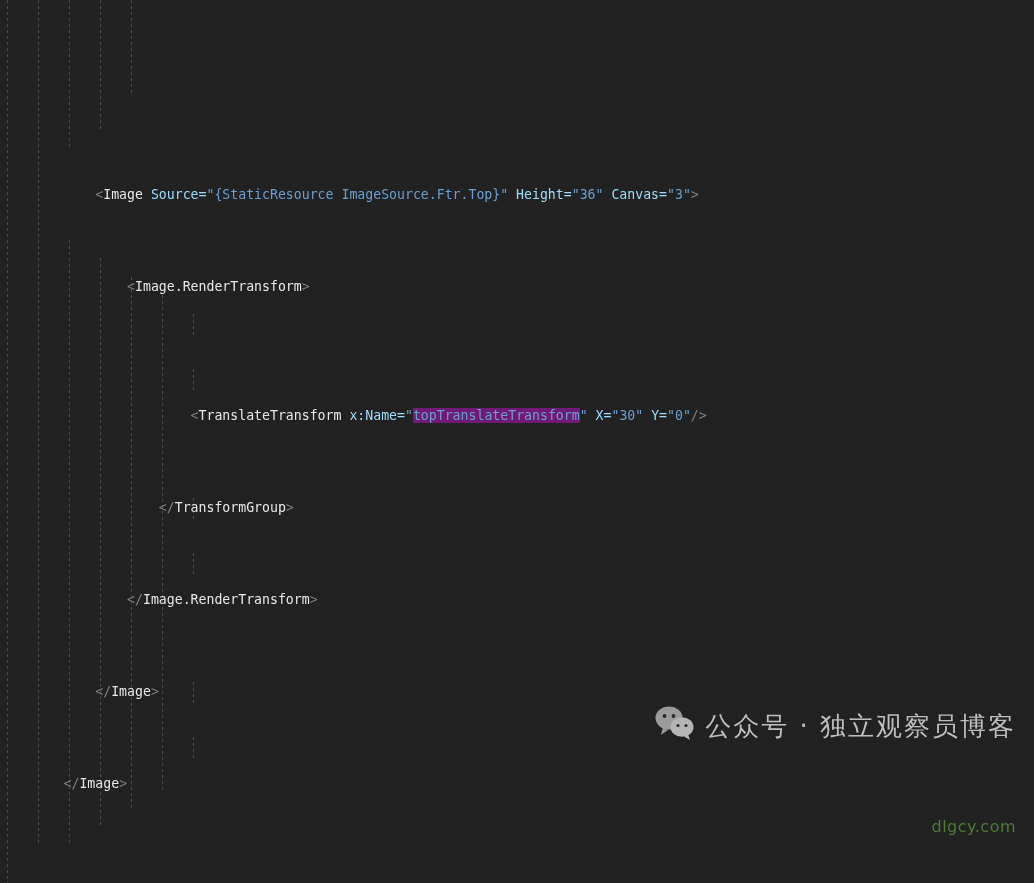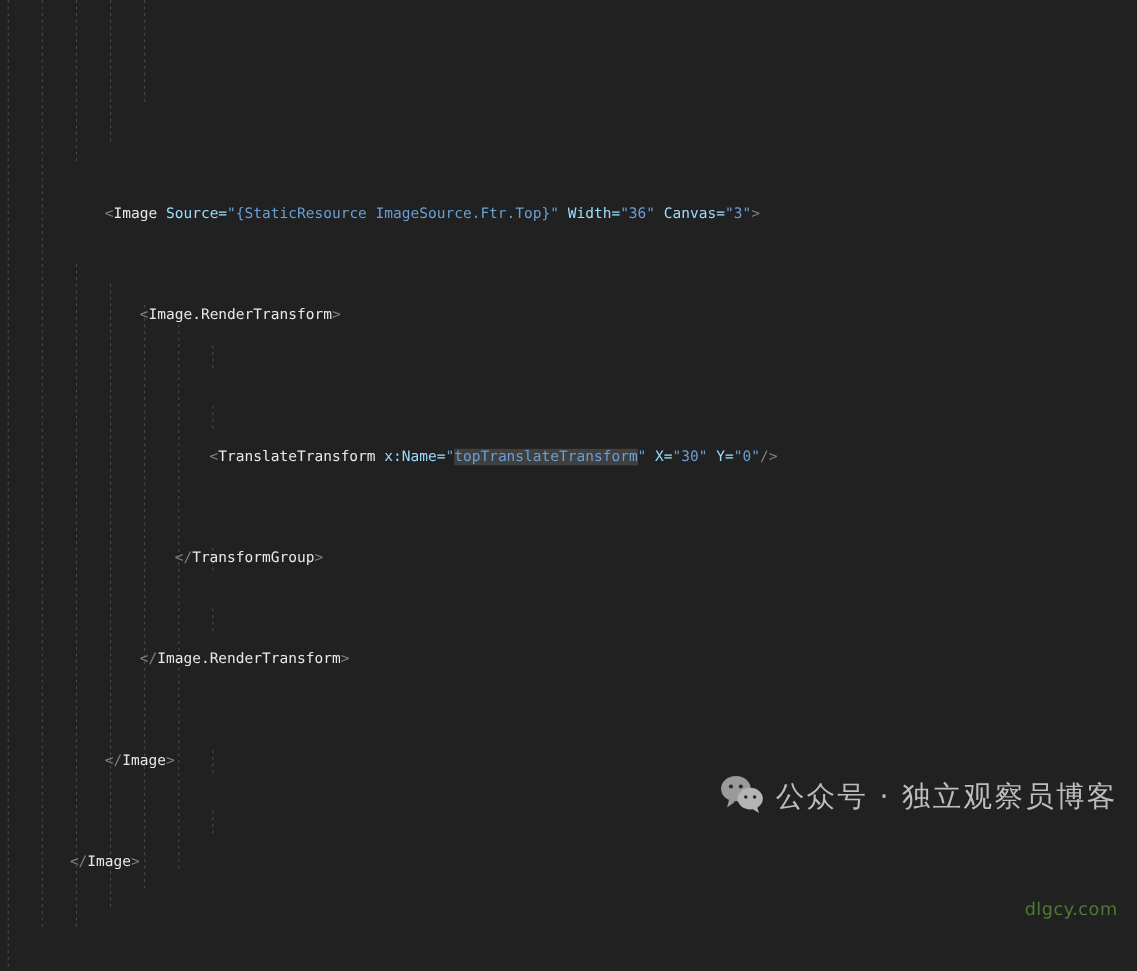--- a/index.html
+++ b/index.html
@@ -50,21 +50,21 @@
   .line {
     height: 18.4px;
     white-space: pre;
   }
 
   
   .pn   { color: #808080; }            
   .el   { color: #e8e8e8; }            
   .at   { color: #9cdcfe; text-align: right; }            
   .stv  { color: #6a9fd4; }      
-  .wordhl { background: #404040; }
+  .wordhl { background: #701a75; }
 
   
   #watermark {
     position: absolute;
     right: 18px;
     bottom: 10px;
     z-index: 5;
     text-align: right;
     font-family: "DejaVu Sans", "Liberation Sans", sans-serif;
     pointer-events: none;
@@ -108,21 +108,21 @@
     <div class="guide" style="left:193px; top:369px; height:22px;"></div>
     <div class="guide" style="left:193px; top:498px; height:22px;"></div>
     <div class="guide" style="left:193px; top:553px; height:22px;"></div>
     <div class="guide" style="left:193px; top:682px; height:22px;"></div>
     <div class="guide" style="left:193px; top:737px; height:22px;"></div>
   </div>
 
   <div class="code">
 
     
-    <div class="line"><span class="pn">            </span><span class="pn">&lt;</span><span class="el">Image</span><span class="at"> Source=</span><span class="stv">"{StaticResource ImageSource.Ftr.Top}"</span><span class="at"> Width=</span><span class="stv">"36"</span><span class="at"> Canvas=</span><span class="stv">"3"</span><span class="pn">&gt;</span></div>
+    <div class="line"><span class="pn">            </span><span class="pn">&lt;</span><span class="el">Image</span><span class="at"> Source=</span><span class="stv">"{StaticResource ImageSource.Ftr.Top}"</span><span class="at"> Height=</span><span class="stv">"36"</span><span class="at"> Canvas=</span><span class="stv">"3"</span><span class="pn">&gt;</span></div>
 
     
     <div class="line"><span class="pn">                </span><span class="pn">&lt;</span><span class="el">Image.RenderTransform</span><span class="pn">&gt;</span></div>
 
     
 
     
     <div class="line"><span class="pn">                        </span><span class="pn">&lt;</span><span class="el">TranslateTransform</span><span class="at"> x:Name=</span><span class="stv">"</span><span class="stv wordhl">topTranslateTransform</span><span class="stv">"</span><span class="at"> X=</span><span class="stv">"30"</span><span class="at"> Y=</span><span class="stv">"0"</span><span class="pn">/&gt;</span></div>
 
     

